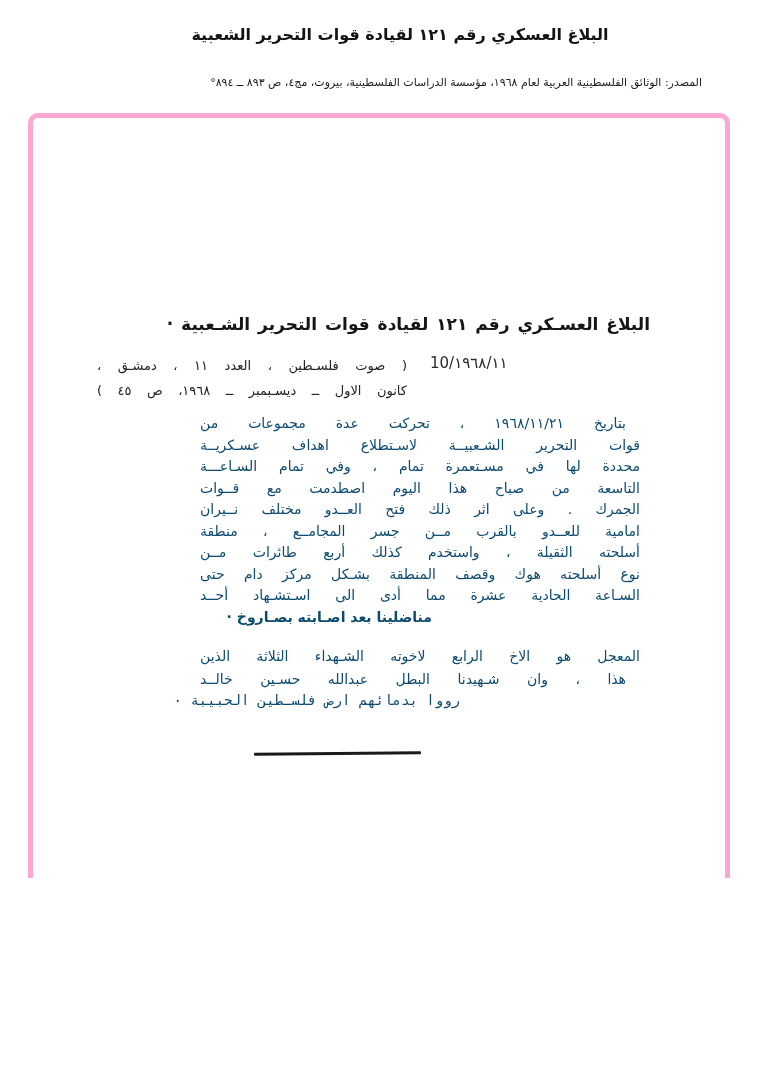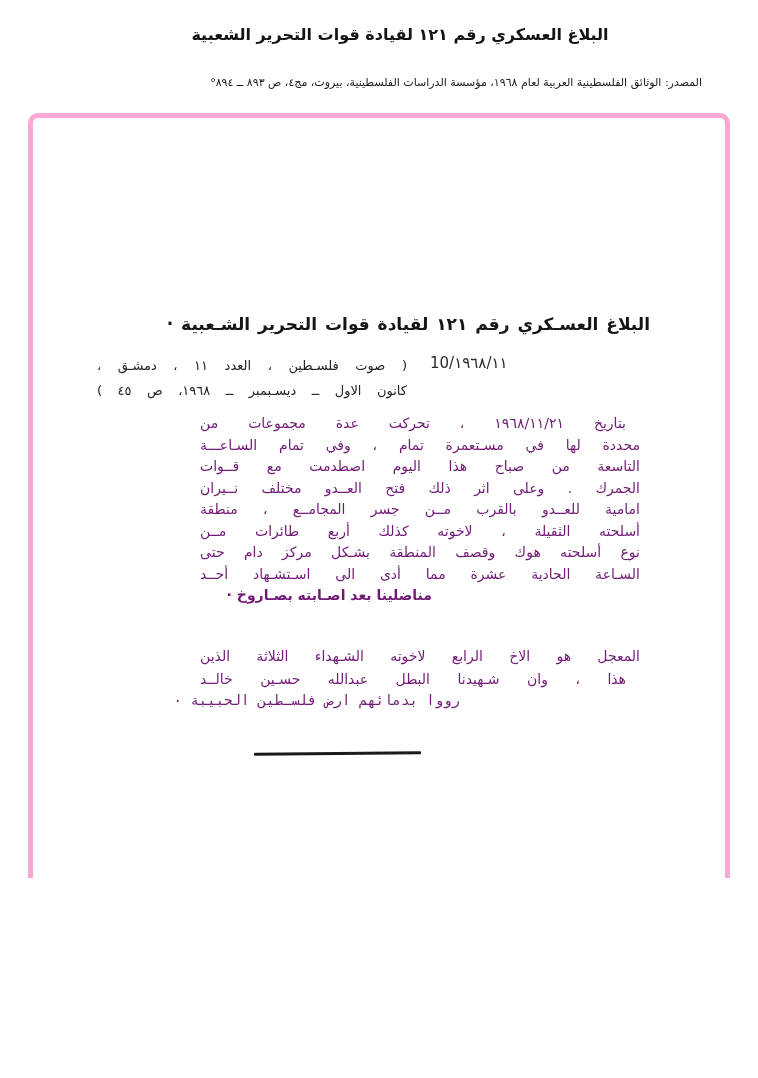--- a/index.html
+++ b/index.html
@@ -59,21 +59,21 @@
     font-size:13px; line-height:25px;
     color:#242424;
     margin-left:32px;
   }
   .cite-line { text-align:justify; text-align-last:justify; direction:rtl; }
   .para {
     position:absolute; left:167px;
     width:440px;
     direction:rtl;
     font-size:14px;
-    color:#701a75;
+    color:#0c4a6e;
   }
   .para1 { top:295px; line-height:21.5px; }
   .para2 { top:527px; line-height:22.6px; }
   .bline { text-align:justify; text-align-last:justify; direction:rtl; }
   .bline.first  { padding-right:14px; }
   .bline.last-p1 { text-align:right; text-align-last:right; padding-right:208px; white-space:nowrap;font-weight:bold; }
   .bline.last-p2 { text-align:right; text-align-last:right; padding-right:180px; white-space:nowrap;font-family:Liberation Mono, monospace; }
   .rule {
     position:absolute; left:221px; top:634px;
     width:167px; height:3px;
@@ -97,25 +97,26 @@
 
     <div class="doc-date">١٩٦٨/١١/10</div>
 
     <div class="doc-cite">
       <div class="cite-line">( صوت فلسـطين ، العدد ١١ ، دمشـق ،</div>
       <div class="cite-line">كانون الاول ــ ديسـبمبر ــ ١٩٦٨، ص ٤٥ )</div>
     </div>
 
     <div class="para para1">
       <div class="bline first">بتاريخ ١٩٦٨/١١/٢١ ، تحركت عدة مجموعات من</div>
+      <div class="bline">قوات التحرير الشـعبيــة لاسـتطلاع اهداف عسـكريــة</div>
       <div class="bline">محددة لها في مسـتعمرة تمام ، وفي تمام السـاعـــة</div>
       <div class="bline">التاسعة من صباح هذا اليوم اصطدمت مع قــوات</div>
       <div class="bline">الجمرك . وعلى اثر ذلك فتح العــدو مختلف نــيران</div>
       <div class="bline">امامية للعــدو بالقرب مــن جسر المجامــع ، منطقة</div>
-      <div class="bline">أسلحته الثقيلة ، لاخوته كذلك أربع طائرات مــن</div>
+      <div class="bline">أسلحته الثقيلة ، واستخدم كذلك أربع طائرات مــن</div>
       <div class="bline">نوع أسلحته هوك وقصف المنطقة بشـكل مركز دام حتى</div>
       <div class="bline">السـاعة الحادية عشرة مما أدى الى اسـتشـهاد أحــد</div>
       <div class="bline last-p1">مناضلينا بعد اصـابته بصـاروخ ·</div>
     </div>
 
     <div class="para para2">
       <div class="bline">المعجل هو الاخ الرابع لاخوته الشـهداء الثلاثة الذين</div>
       <div class="bline first">هذا ، وان شـهيدنا البطل عبدالله حسـين خالــد</div>
       <div class="bline last-p2">رووا بدمائهم ارض فلسـطين الحبيبة ·</div>
     </div>

